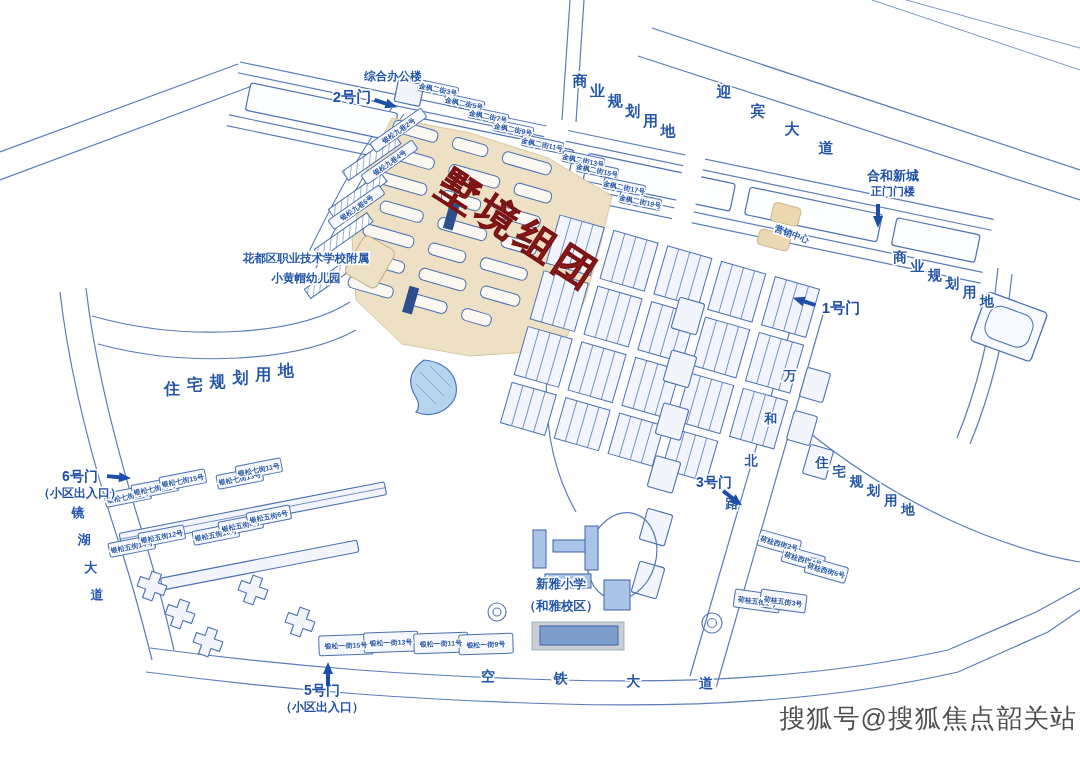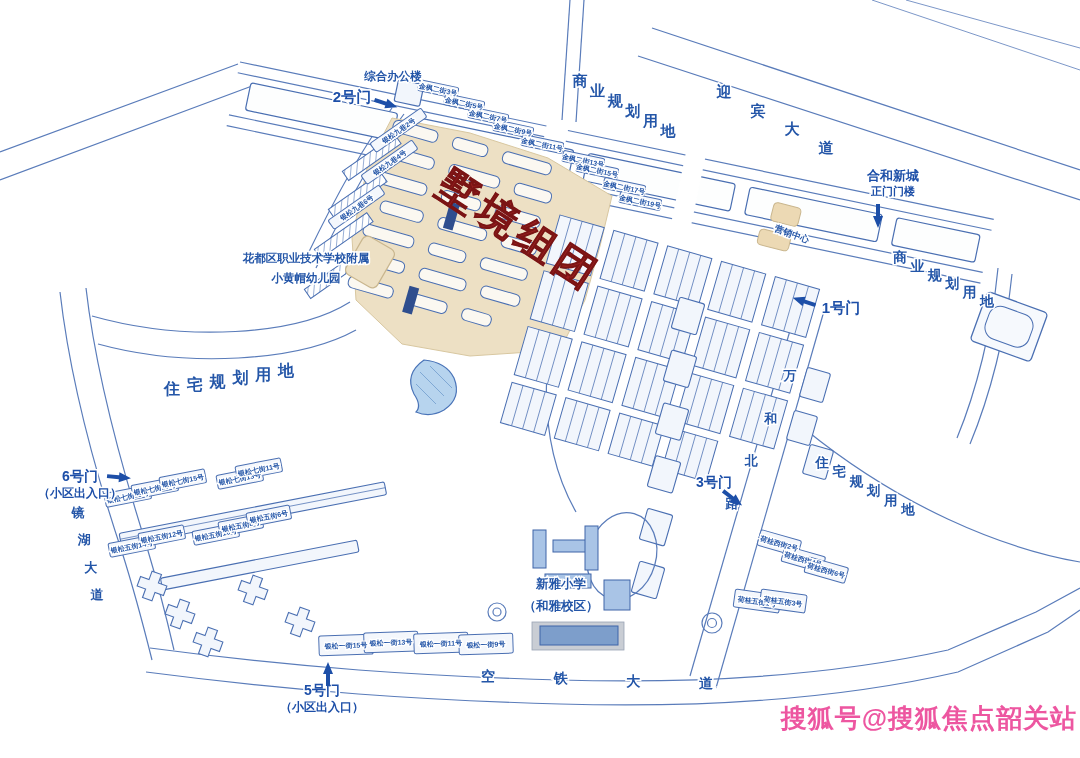--- a/index.html
+++ b/index.html
@@ -1,20 +1,20 @@
 <!DOCTYPE html>
 <html><head>
 <meta charset="utf-8">
 <style>
   html,body{margin:0;padding:0;background:#fff;}
   .stage{position:relative;width:1080px;height:758px;background:#ffffff;overflow:hidden;
          font-family:"Liberation Sans",sans-serif;}
   svg text{font-family:"Liberation Sans",sans-serif;}
-  .watermark{position:absolute;top:701px;right:3px;font-size:26px;font-weight:700;
-             color:#ec4899;letter-spacing:1px;opacity:.92;
+  .watermark{position:absolute;top:701px;right:3px;font-size:26px;font-weight:400;
+             color:#404040;letter-spacing:1px;opacity:.92;
              font-family:"Liberation Sans",sans-serif;}
 </style>
 </head>
 <body>
 
 <div class="stage">
   <svg id="site-svg" width="1080" height="758" viewBox="0 0 1080 758">
     <defs>
       <pattern id="hatch" width="6" height="6" patternUnits="userSpaceOnUse" patternTransform="rotate(40)">
         <rect width="6" height="6" fill="#ffffff"></rect>

